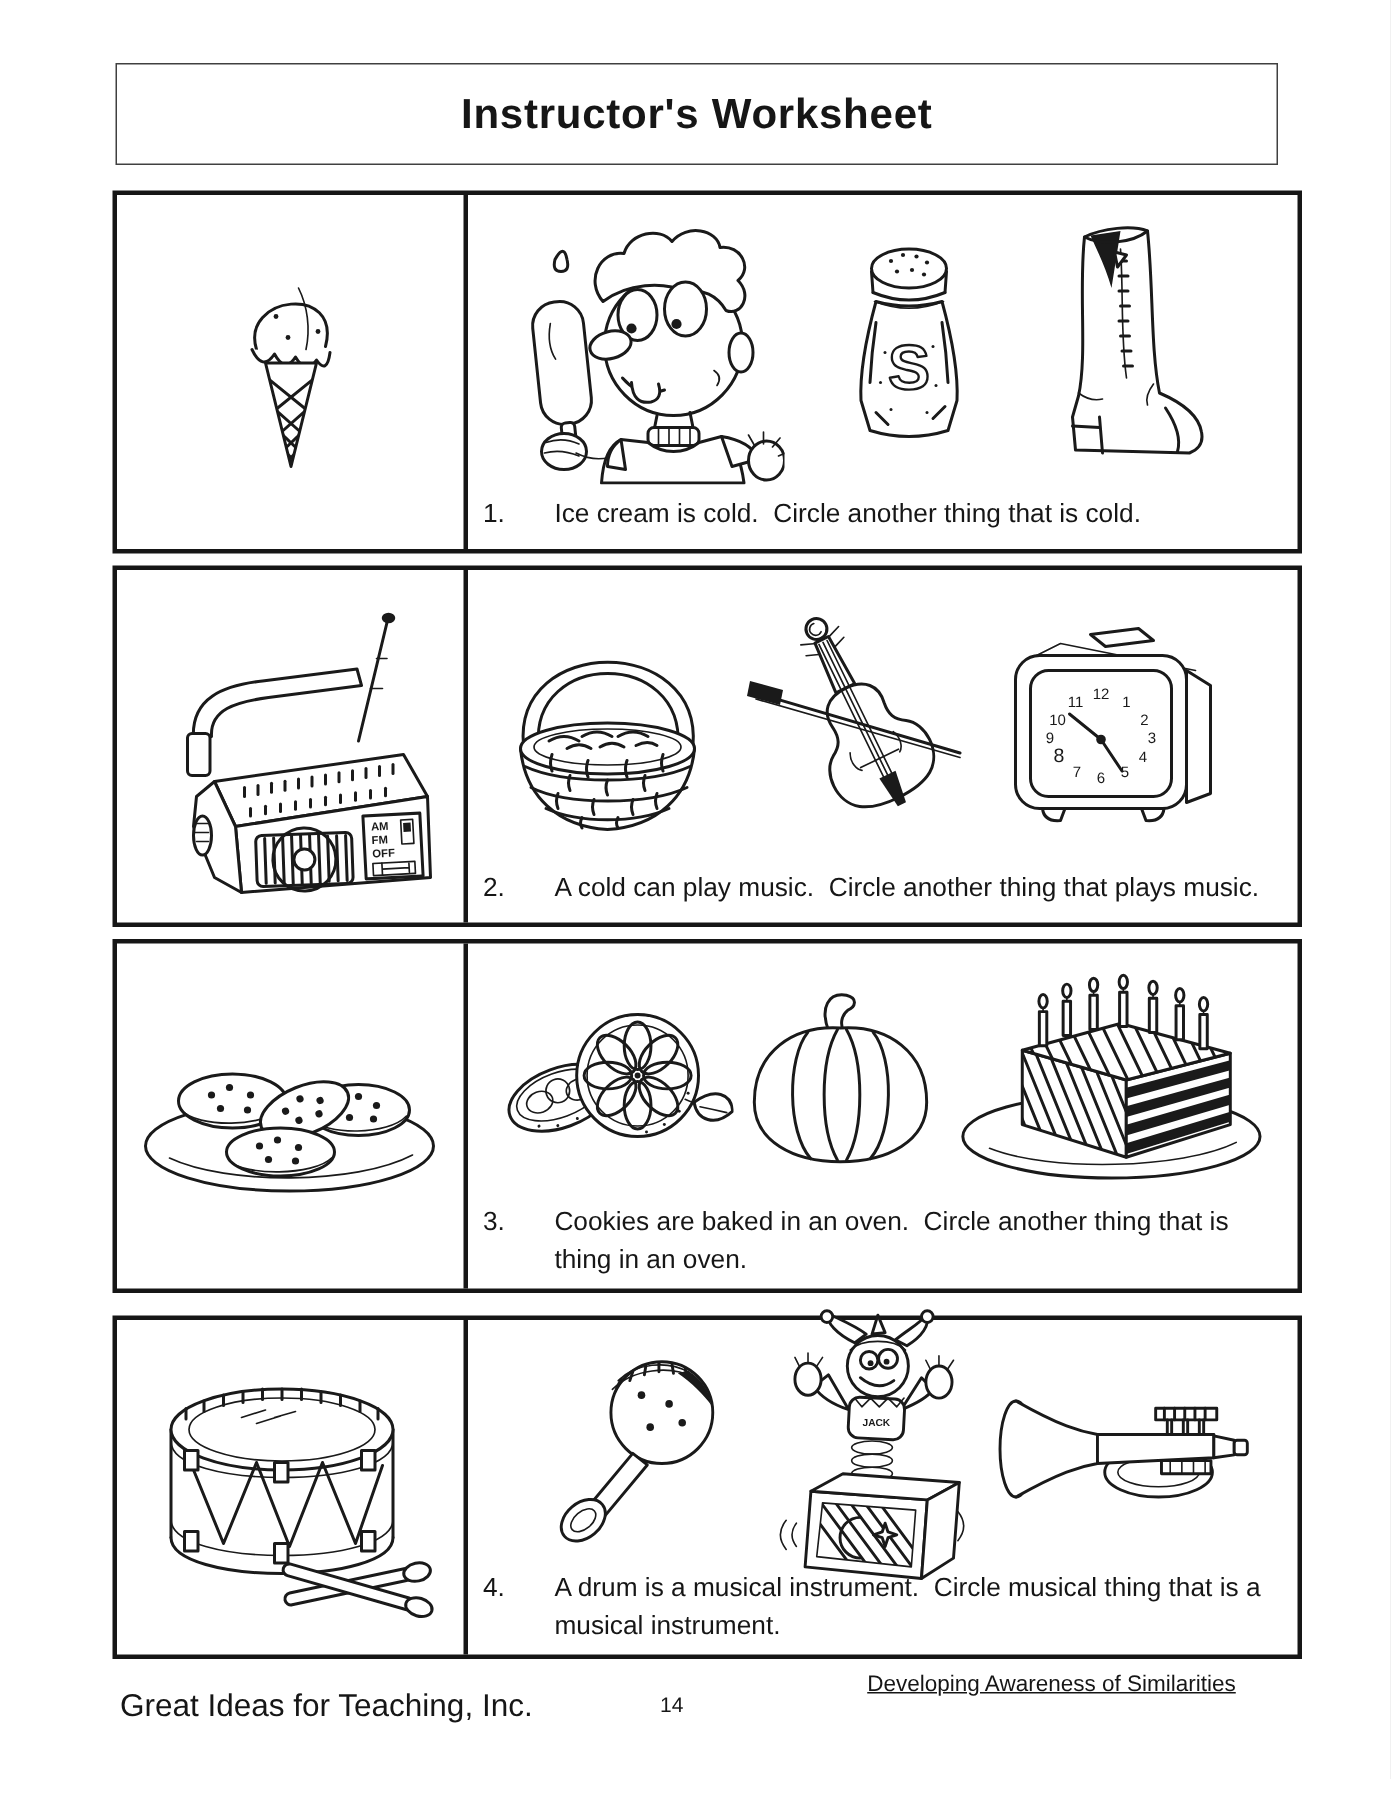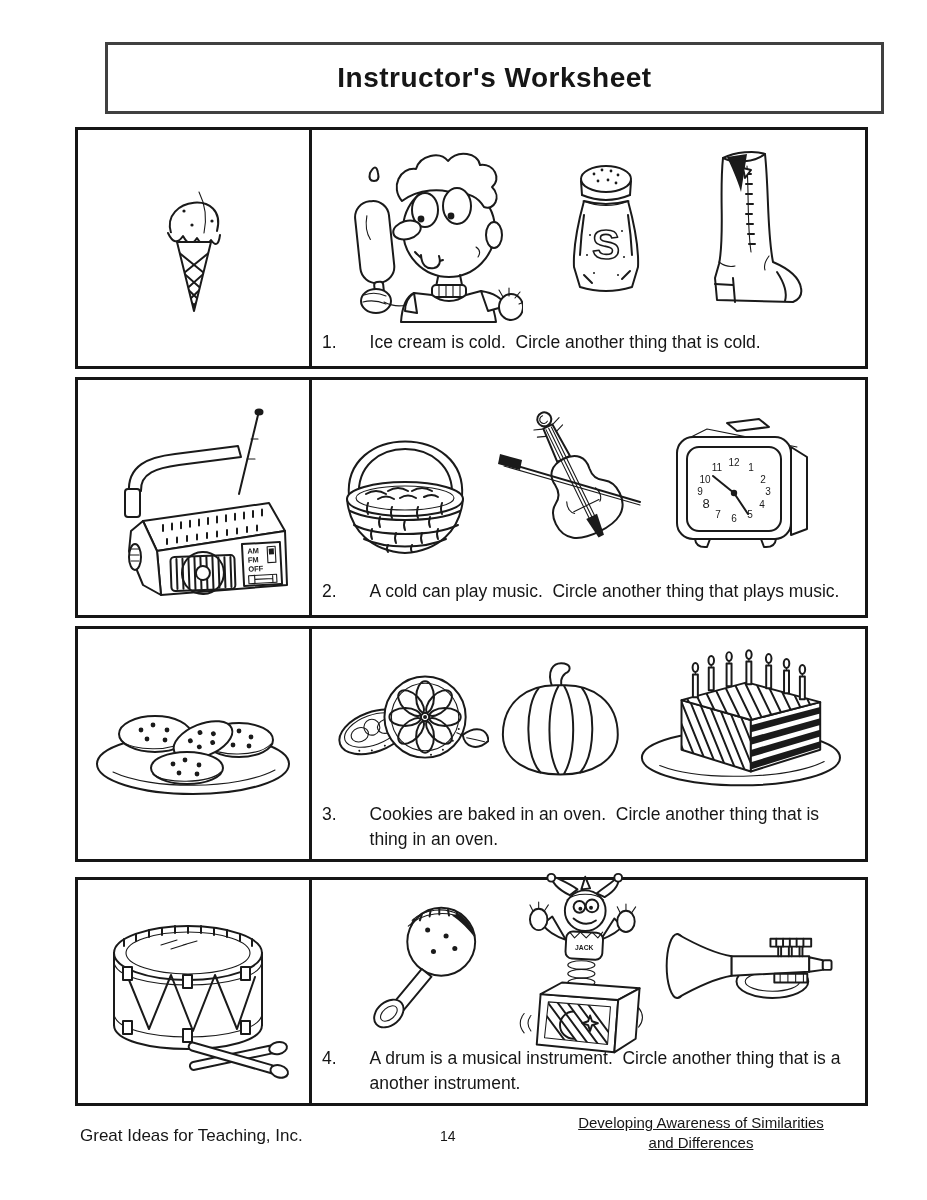--- a/index.html
+++ b/index.html
@@ -1,31 +1,31 @@
 <!DOCTYPE html>
 <html><head>
 <meta charset="utf-8">
 <style>
   html,body{margin:0;padding:0;background:#e8e8e8;}
   .page{position:relative;width:927px;height:1200px;background:#ffffff;margin:0 auto;
         font-family:"Liberation Sans",sans-serif;color:#161616;overflow:hidden;}
   .titlebox{position:absolute;left:77px;top:42px;width:773px;height:66px;
-            border:3px solid #404040;display:flex;align-items:center;justify-content:center;margin-left:28px;}
+            border:1px solid #404040;display:flex;align-items:center;justify-content:center;}
   .titlebox h1{margin:0;font-size:28px;font-weight:bold;letter-spacing:.5px;}
   .rowbox{position:absolute;left:75px;width:787px;border:3px solid #161616;display:flex;}
   .r1{top:127px;height:236px;} .r2{top:377px;height:235px;} .r3{top:626px;height:230px;} .r4{top:877px;height:223px;}
   .cellL{flex:0 0 231px;border-right:3px solid #161616;display:flex;align-items:center;justify-content:center;}
   .cellR{flex:1;position:relative;}
   .items{position:absolute;left:0;right:0;top:4px;display:flex;align-items:center;}
   .r1 .items,.r2 .items{bottom:42px;} .r3 .items,.r4 .items{bottom:56px;}
   .caption{position:absolute;left:10px;right:6px;display:flex;gap:9px;
            font-size:17.5px;line-height:1.42;white-space:pre-wrap;}
   .r1 .caption,.r2 .caption{bottom:11px;} .r3 .caption,.r4 .caption{bottom:7px;}
   .caption .num{flex:0 0 auto;} .caption .txt{flex:1;margin-left:24px;}
-  .footer-left{position:absolute;left:80px;top:1126px;font-size:17px;}
+  .footer-left{position:absolute;left:80px;top:1126px;font-size:21px;}
   .footer-page{position:absolute;left:440px;top:1128px;font-size:14px;}
   .footer-right{position:absolute;left:570px;top:1113px;width:262px;text-align:center;font-size:15px;line-height:1.35;}
   .footer-right span{display:block;text-decoration:underline;}
   
   .art *{stroke:#1a1a1a;stroke-width:2;fill:none;stroke-linecap:round;stroke-linejoin:round;}
   .art .fw{fill:#ffffff;}
   .art .fb{fill:#1a1a1a;stroke:none;}
   .art .thin{stroke-width:1.1;}
   .art text{stroke:none;fill:#1a1a1a;font-family:"Liberation Sans",sans-serif;}
   .art text.outln{fill:none;stroke:#1a1a1a;stroke-width:1.6;font-weight:bold;}
@@ -566,25 +566,24 @@
             <line x1="129" y1="30" x2="129" y2="40"></line>
               <line x1="140" y1="30" x2="140" y2="40"></line>
               <line x1="151" y1="30" x2="151" y2="40"></line>
           </g>
           <rect class="fw" x="122" y="58" width="34" height="9"></rect>
           <path class="thin" d="M128,58 v9 M136,58 v9 M144,58 v9 M152,58 v9"></path>
         </svg>
       </div>
       <div class="caption">
         <span class="num">4.</span>
-        <span class="txt">A drum is a musical instrument.  Circle another thing that is a another instrument.</span>
+        <span class="txt">A drum is a musical instrument.  Circle musical thing that is a musical instrument.</span>
       </div>
     </div>
   </div>
 
   <div class="footer-left">Great Ideas for Teaching, Inc.</div>
   <div class="footer-page">14</div>
   <div class="footer-right">
     <span>Developing Awareness of Similarities</span>
-    <span>and Differences</span>
   </div>
 
 </div>
 
 </body></html>

